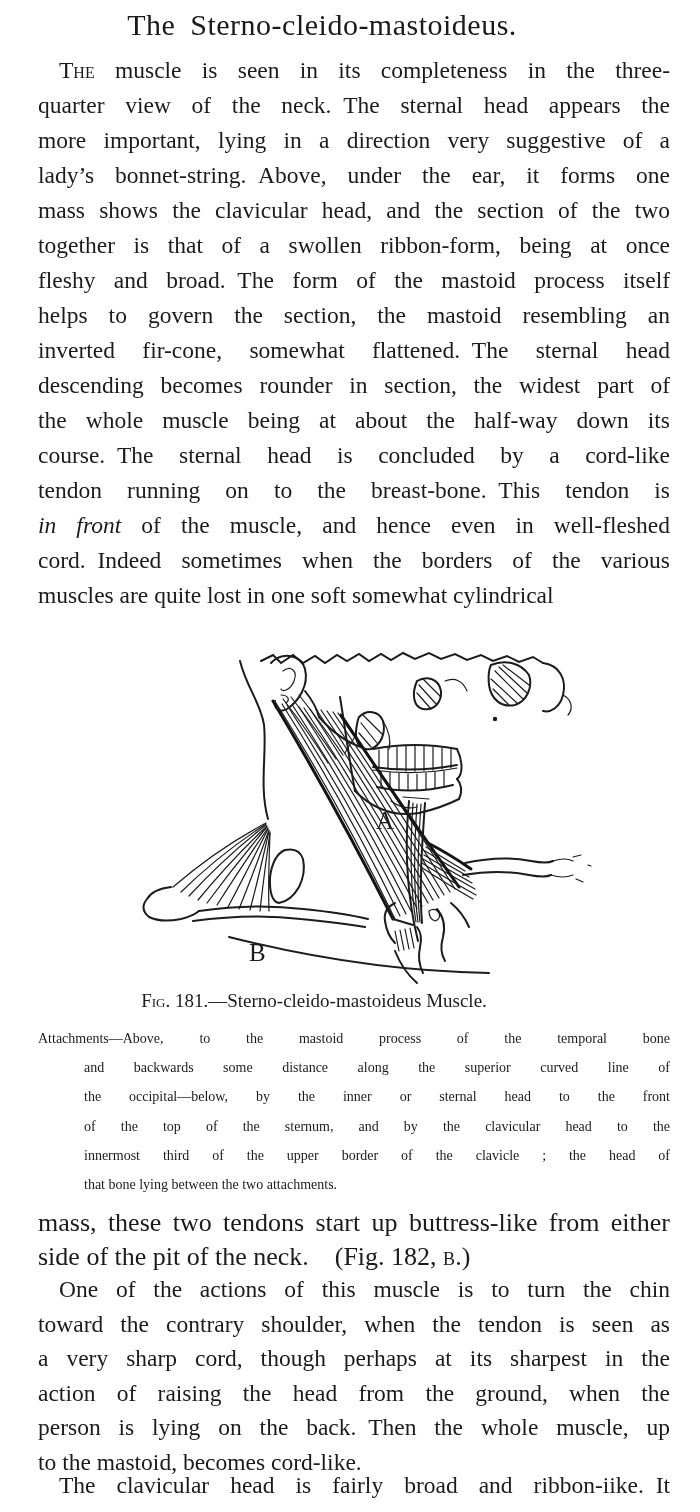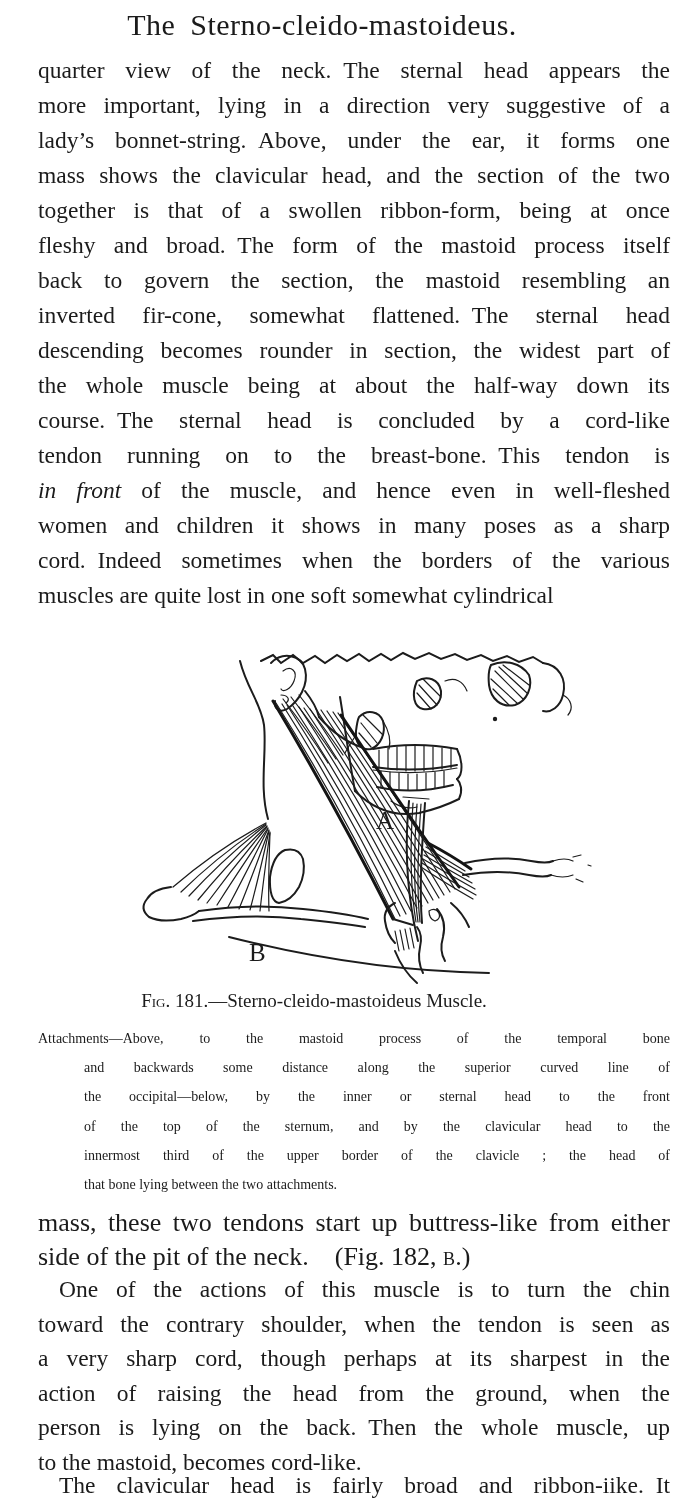--- a/index.html
+++ b/index.html
@@ -33,34 +33,34 @@
   .lnb { fill:none; stroke:#141414; stroke-width:3;   stroke-linecap:round; }
   .h   { fill:none; stroke:#1c1c1c; stroke-width:1.2; stroke-linecap:round; }
   .figlabel { font-family:"Liberation Serif",serif; font-size:25px; fill:#1b1b1b; }
 </style>
 </head>
 <body>
 
 <div id="title" class="abs">The Sterno-cleido-mastoideus.</div>
 
 <div id="para1" class="abs textblock">
+    <div class="tline tindent"><span class="sc">The</span><span> muscle is seen in its completeness in the three-</span></div>
     <div class="tline"><span>quarter view of the neck. The sternal head appears the</span></div>
     <div class="tline"><span>more important, lying in a direction very suggestive of a</span></div>
     <div class="tline"><span>lady’s bonnet-string. Above, under the ear, it forms one</span></div>
     <div class="tline"><span>mass shows the clavicular head, and the section of the two</span></div>
     <div class="tline"><span>together is that of a swollen ribbon-form, being at once</span></div>
     <div class="tline"><span>fleshy and broad. The form of the mastoid process itself</span></div>
-    <div class="tline"><span>back to govern the section, the mastoid resembling an</span></div>
+    <div class="tline"><span>helps to govern the section, the mastoid resembling an</span></div>
     <div class="tline"><span>inverted fir-cone, somewhat flattened. The sternal head</span></div>
     <div class="tline"><span>descending becomes rounder in section, the widest part of</span></div>
     <div class="tline"><span>the whole muscle being at about the half-way down its</span></div>
     <div class="tline"><span>course. The sternal head is concluded by a cord-like</span></div>
     <div class="tline"><span>tendon running on to the breast-bone. This tendon is</span></div>
     <div class="tline"><span class="it">in front</span><span> of the muscle, and hence even in well-fleshed</span></div>
-    <div class="tline"><span>women and children it shows in many poses as a sharp</span></div>
     <div class="tline"><span>cord. Indeed sometimes when the borders of the various</span></div>
     <div class="tline tlast"><span>muscles are quite lost in one soft somewhat cylindrical</span></div>
   </div>
 
 <div id="figure" class="abs">
   <svg viewBox="0 0 462 334" xmlns="http://www.w3.org/2000/svg">
 
     <path class="ln" d="M107,10 C114,38 128,52 131,74 C134,102 126,136 135,168"></path>
 
     <path class="ln" d="M138,12 C150,0 168,4 172,18 C176,34 166,50 154,58 C147,62 141,58 142,50"></path>

